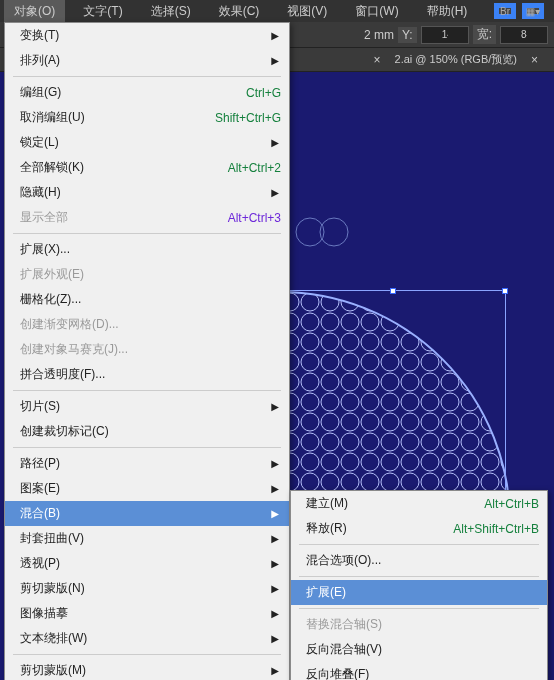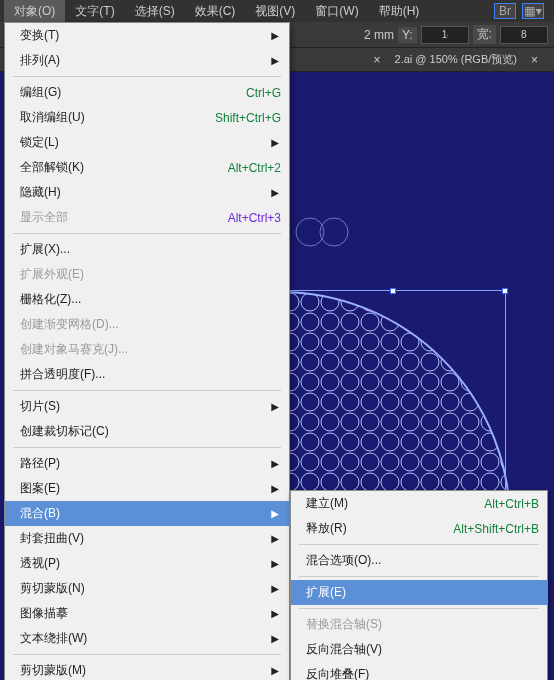--- a/index.html
+++ b/index.html
@@ -1,22 +1,22 @@
 <!DOCTYPE html>
 <html><head>
 <meta charset="utf-8">
 <style>
 * { margin: 0; padding: 0; box-sizing: border-box; font-family: "Microsoft YaHei", Arial, sans-serif; font-size: 12px; }
 body { width: 554px; height: 680px; background: #1a1a4d; overflow: hidden; position: relative; }
 
-.menubar { background: #323232; height: 22px; display: flex; align-items: center; padding: 0 4px; color: #ccc; }
+.menubar { background: #323232; height: 22px; display: flex; align-items: center; padding: 0 4px; color: #ccc; gap: 8px; }
 .menu-item { padding: 3px 10px; cursor: default; }
 .menu-item.active { background: #5a5a5a; }
 .menubar-right { margin-left: auto; display: flex; gap: 6px; padding-right: 6px; }
-.toolbar-btn { width: 22px; height: 16px; background: #444; border: 1px solid #3b82f6; display: flex; align-items: center; justify-content: center; color: #aaa; font-size: 12px; }
+.toolbar-btn { width: 22px; height: 16px; background: #444; border: 5px solid #3b82f6; display: flex; align-items: center; justify-content: center; color: #aaa; font-size: 10px; }
 
 .toolbar { background: #3a3a3a; height: 26px; display: flex; align-items: center; justify-content: flex-end; padding: 0 6px; gap: 4px; color: #ccc; border-bottom: 1px solid #222; }
 .num-input { background: #222; color: #ccc; border: 1px solid #555; width: 48px; height: 18px; padding: 0 20px; font-size: 10px; }
 .lbl { background: #4a4a4a; padding: 1px 4px; }
 
 .tabbar { background: #3a3a3a; height: 24px; display: flex; align-items: center; justify-content: flex-end; padding-right: 10px; color: #ccc; border-bottom: 1px solid #222; }
 .tab { padding: 4px 8px; font-size: 11px; }
 .tabx { padding: 0 6px; }
 
 .canvas { position: absolute; top: 72px; left: 0; right: 0; bottom: 0; background: #1a1a70; }

